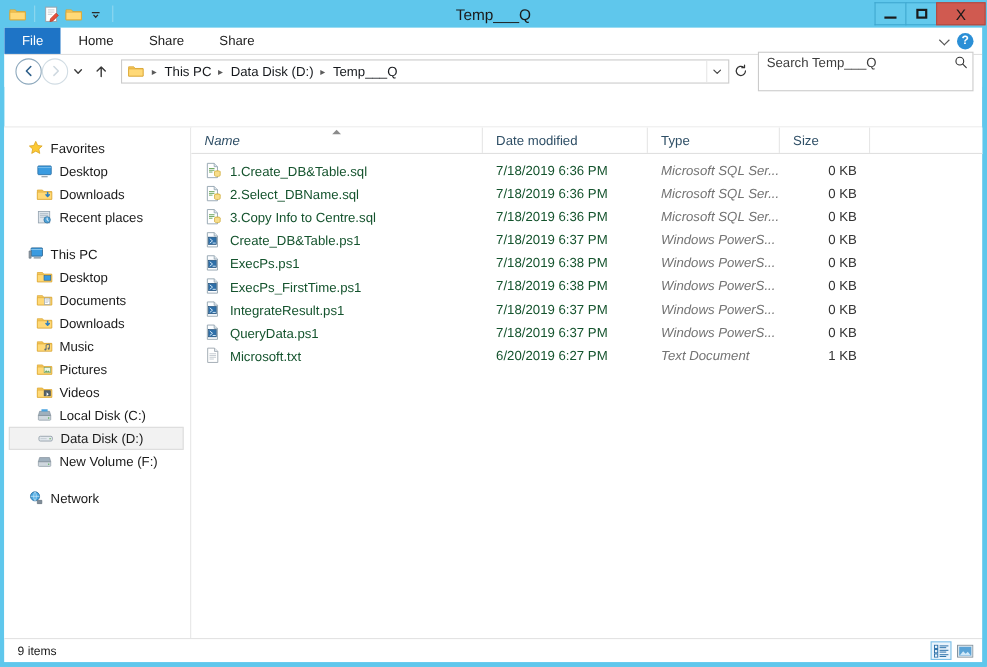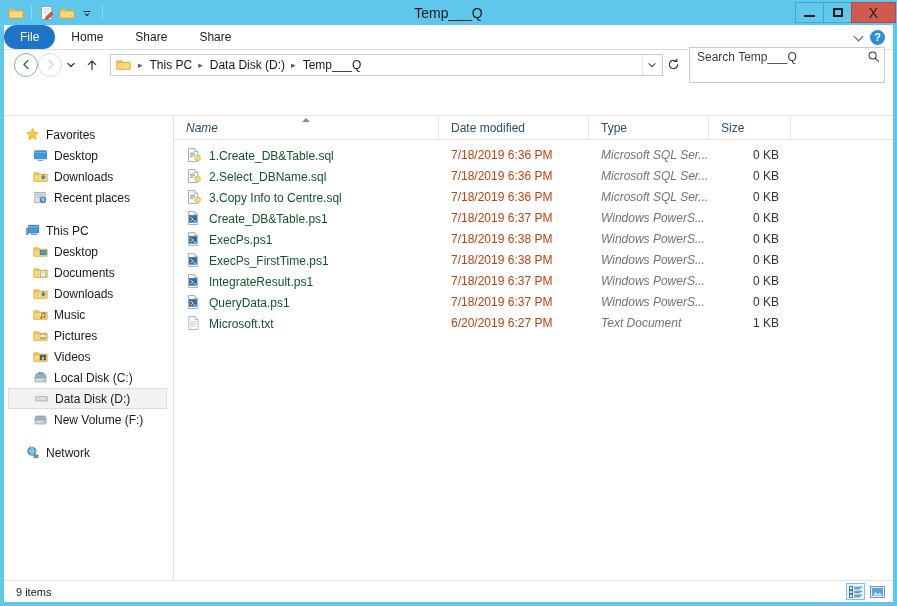--- a/index.html
+++ b/index.html
@@ -53,21 +53,21 @@
 
   
   .ribbon {
     height: 25px; flex: 0 0 25px;
     background: #ffffff;
     display: flex; align-items: stretch;
     border-bottom: 1px solid #dfdfdf;
   }
   .tab {
     padding: 0 16px; display: flex; align-items: center;
-    font-size: 12px; color: #1c1c1c; border-radius: 12px;
+    font-size: 12px; color: #1c1c1c;
   }
   .tab.file { background: #1e74c6; color: #ffffff; padding: 0 16px; }
   .ribbon-right { margin-left: auto; display: flex; align-items: center; gap: 6px; padding-right: 8px; }
   .chev-dn {
     width: 10px; height: 10px; position: relative;
   }
   .chev-dn::after {
     content: ""; position: absolute; left: 1px; top: 1px;
     width: 6px; height: 6px;
     border-right: 1.5px solid #555; border-bottom: 1.5px solid #555;
@@ -186,21 +186,21 @@
     border-right: 4px solid transparent;
     border-bottom: 4px solid #8b8b8b;
   }
   .rows { flex: 1 1 auto; overflow: hidden; padding-top: 4px; }
   .row { height: 21px; display: flex; align-items: center; }
   .cell-name {
     width: 265px; flex: 0 0 265px;
     display: flex; align-items: flex-end; padding-left: 12px;
     font-size: 12px; color: #14532d; white-space: nowrap; overflow: hidden;
   }
-  .cell-date { width: 150px; flex: 0 0 150px; padding-left: 12px; font-size: 12px; color: #c2410c; white-space: nowrap; }
+  .cell-date { width: 150px; flex: 0 0 150px; padding-left: 12px; font-size: 12px; color: #14532d; white-space: nowrap; }
   .cell-type { width: 120px; flex: 0 0 120px; padding-left: 12px; font-size: 12px; color: #737373; white-space: nowrap; overflow: hidden; font-style: italic; }
   .cell-size { width: 82px; flex: 0 0 82px; padding-right: 12px; font-size: 12px; color: #333; text-align: right; white-space: nowrap; }
   .file-ico { width: 16px; height: 16px; margin-right: 7px; flex: 0 0 16px; }
 
   
   .statusbar {
     height: 22px; flex: 0 0 22px;
     background: #ffffff;
     border-top: 1px solid #e3e3e3;
     display: flex; align-items: center;

